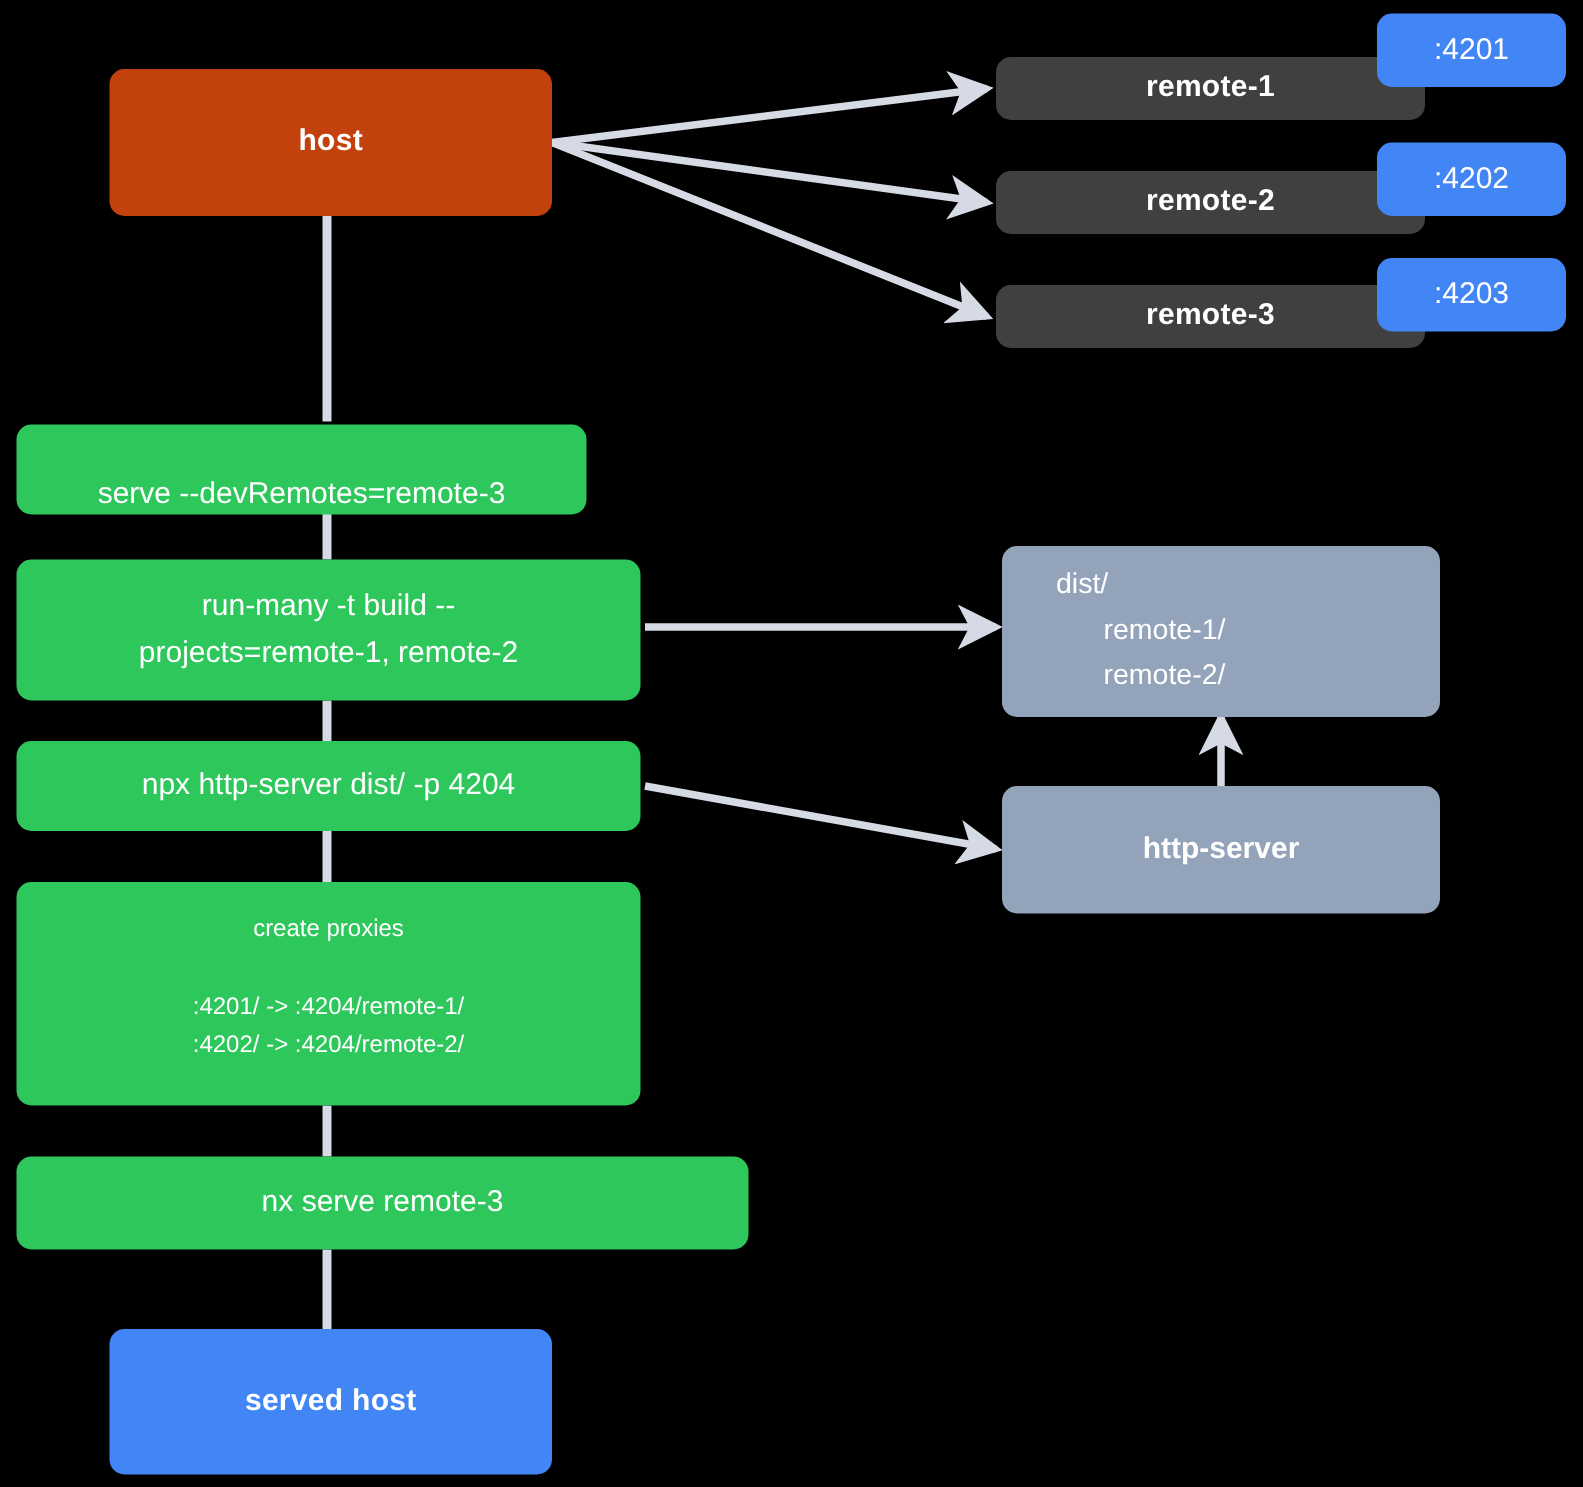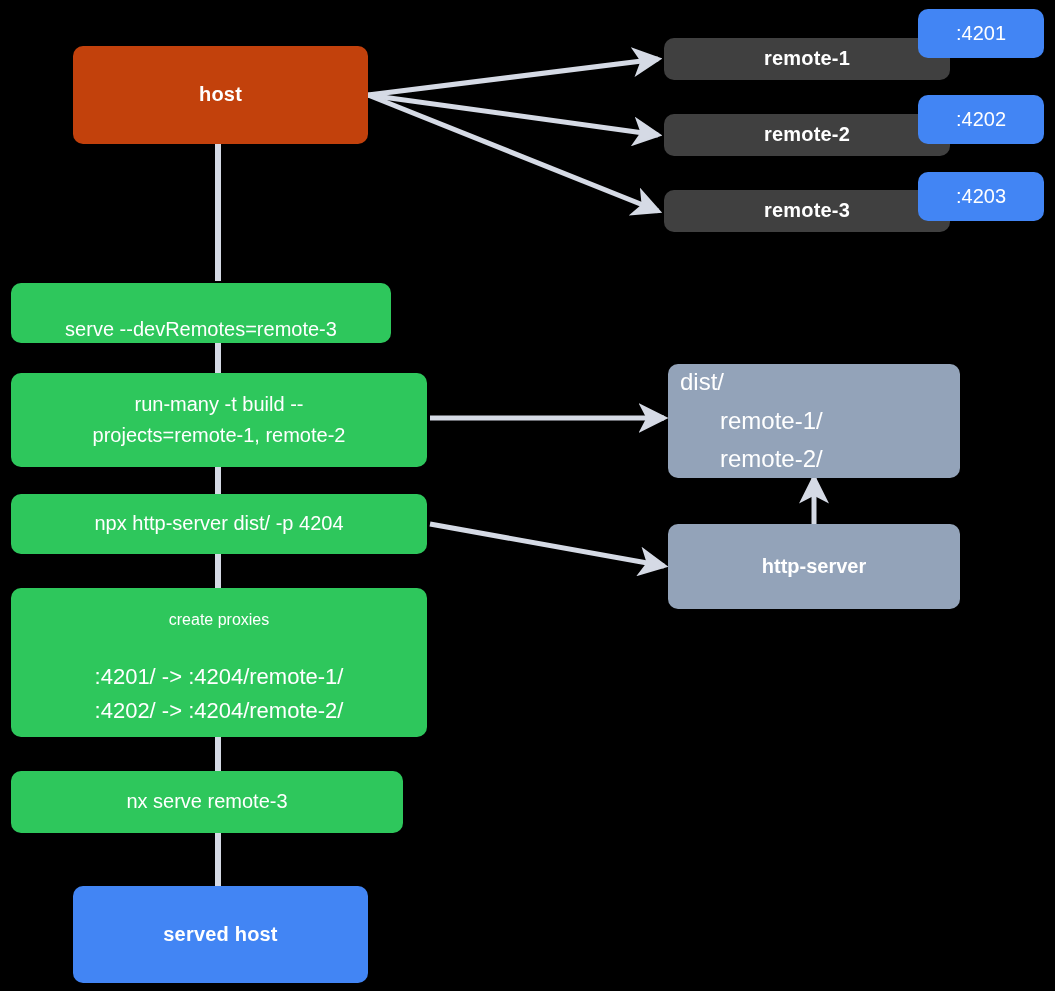--- a/index.html
+++ b/index.html
@@ -74,34 +74,34 @@
   .node.port {
     background: #4285f4;
     font-weight: normal;
     font-size: 20px;
     border-radius: 10px;
     z-index: 4;
   }
   .dist-text {
     text-align: left;
     width: 100%;
-    padding-left: 12px;
+    padding-left: 36px;
     box-sizing: border-box;
-    font-size: 24px;
+    font-size: 19px;
     line-height: 1.62;
     white-space: pre;
   }
   .proxy-title {
     font-size: 16px;
   }
   .proxy-gap {
     height: 30px;
   }
   .proxy-lines {
-    font-size: 22px;
+    font-size: 16px;
     line-height: 1.52;
     white-space: pre;
   }
   .multiline {
     white-space: pre;
     line-height: 1.55;
   }
 </style>
 </head>
 <body>
@@ -175,21 +175,21 @@
     <span>npx http-server dist/ -p 4204</span>
   </div>
 
   <div class="node green" style="left:11px; top:588px; width:416px; height:149px; justify-content:flex-start; padding-top:22px;">
     <span class="proxy-title">create proxies</span>
     <div class="proxy-gap"></div>
     <span class="proxy-lines">:4201/ -&gt; :4204/remote-1/
 :4202/ -&gt; :4204/remote-2/</span>
   </div>
 
-  <div class="node green" style="left:11px; top:771px; width:392px; height:62px;">
+  <div class="node green" style="left:11px; top:771px; width:488px; height:62px;">
     <span>nx serve remote-3</span>
   </div>
 
   <div class="node servedhost" style="left:73px; top:886px; width:295px; height:97px;">
     <span>served host</span>
   </div>
 
   <div class="node gray" style="left:668px; top:364px; width:292px; height:114px; justify-content:center;">
     <span class="dist-text">dist/
       remote-1/

